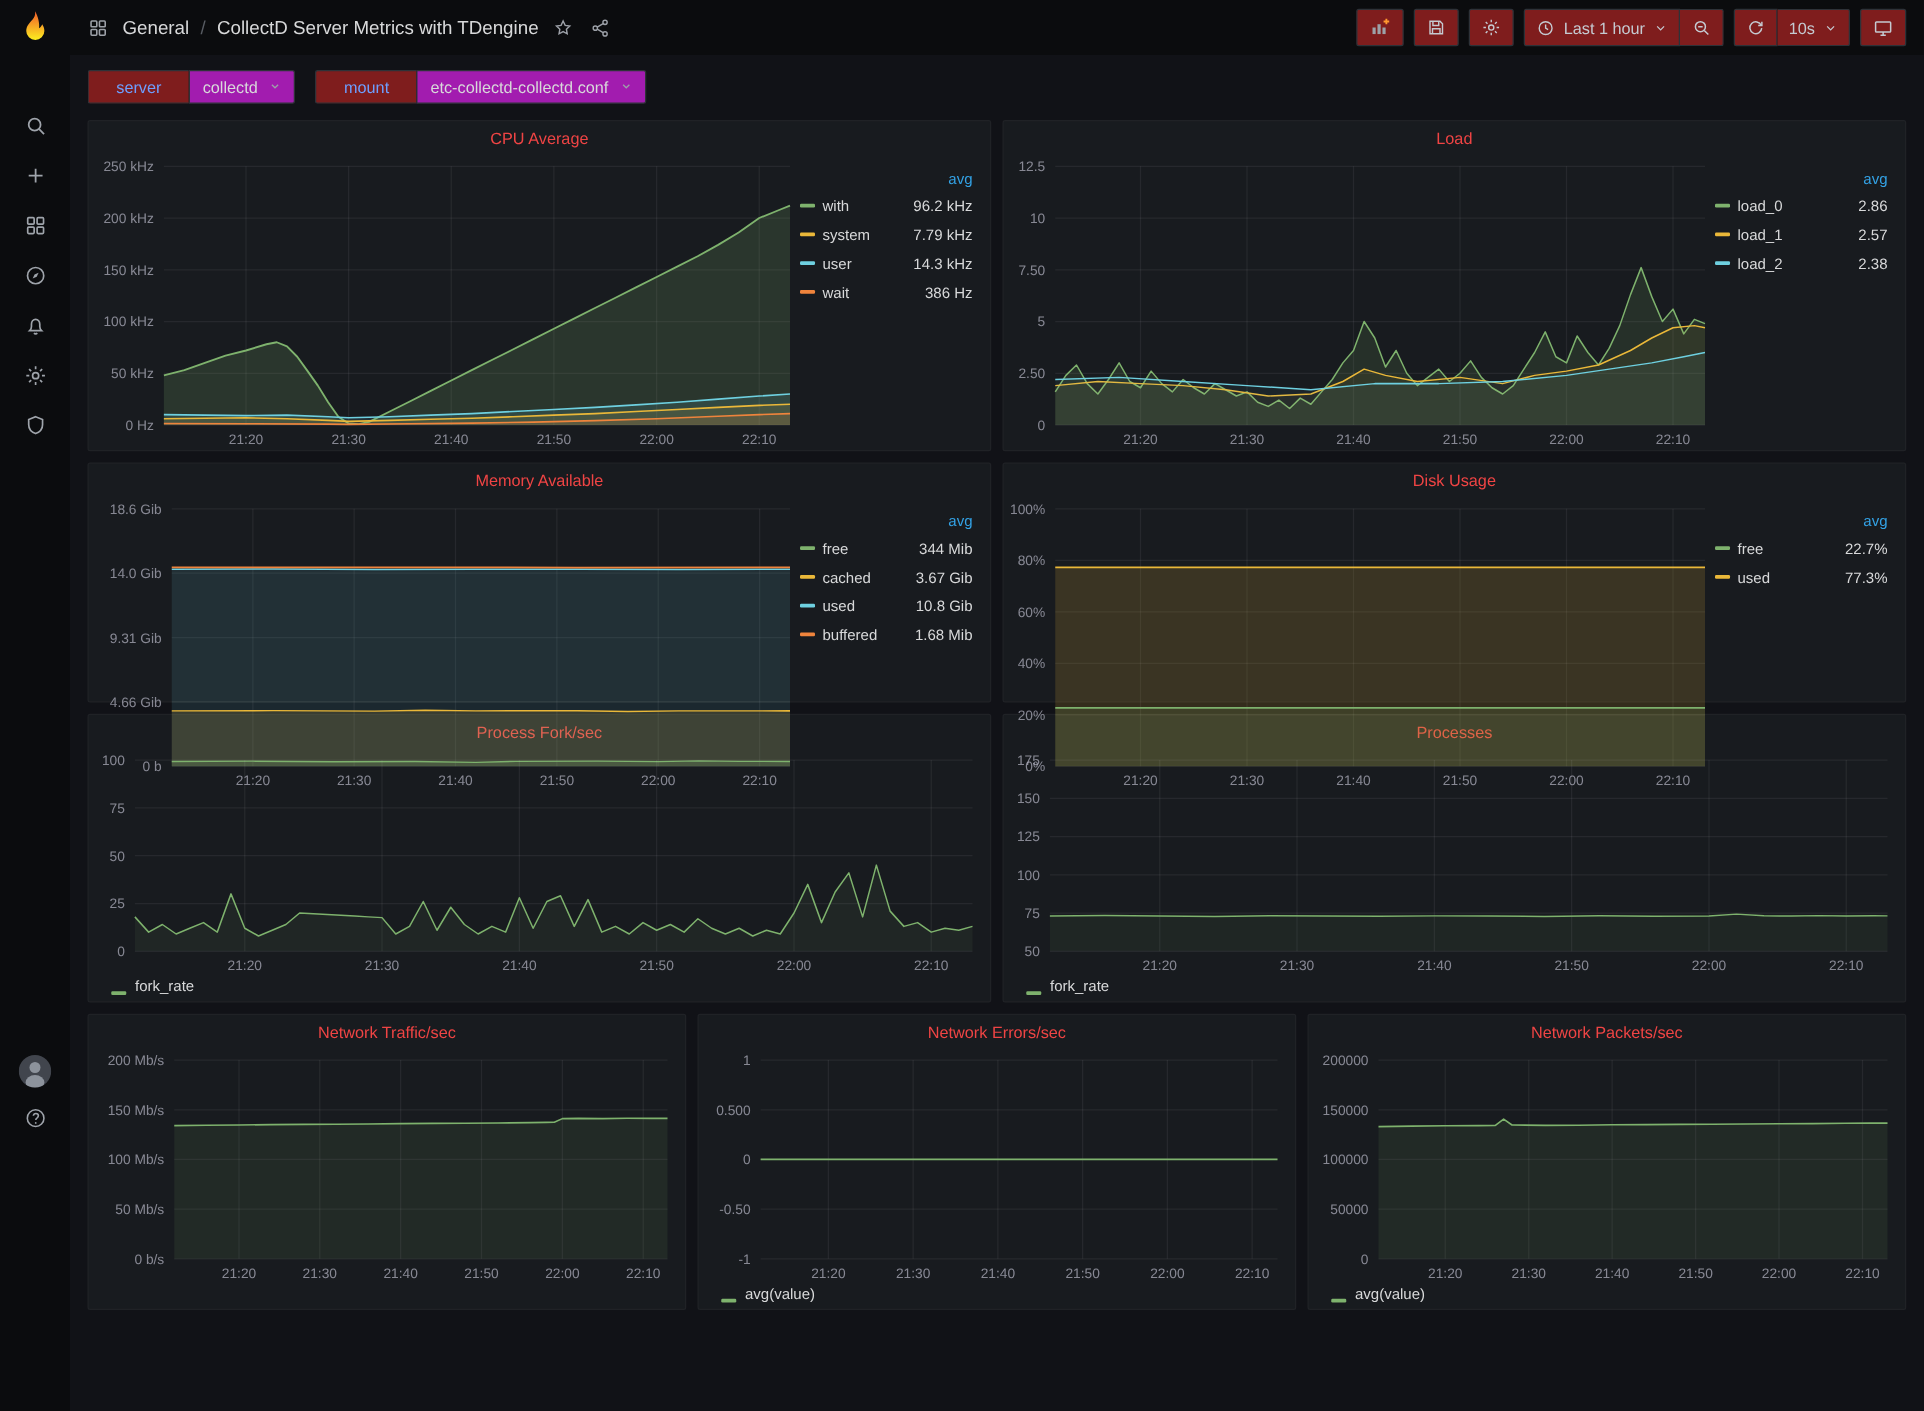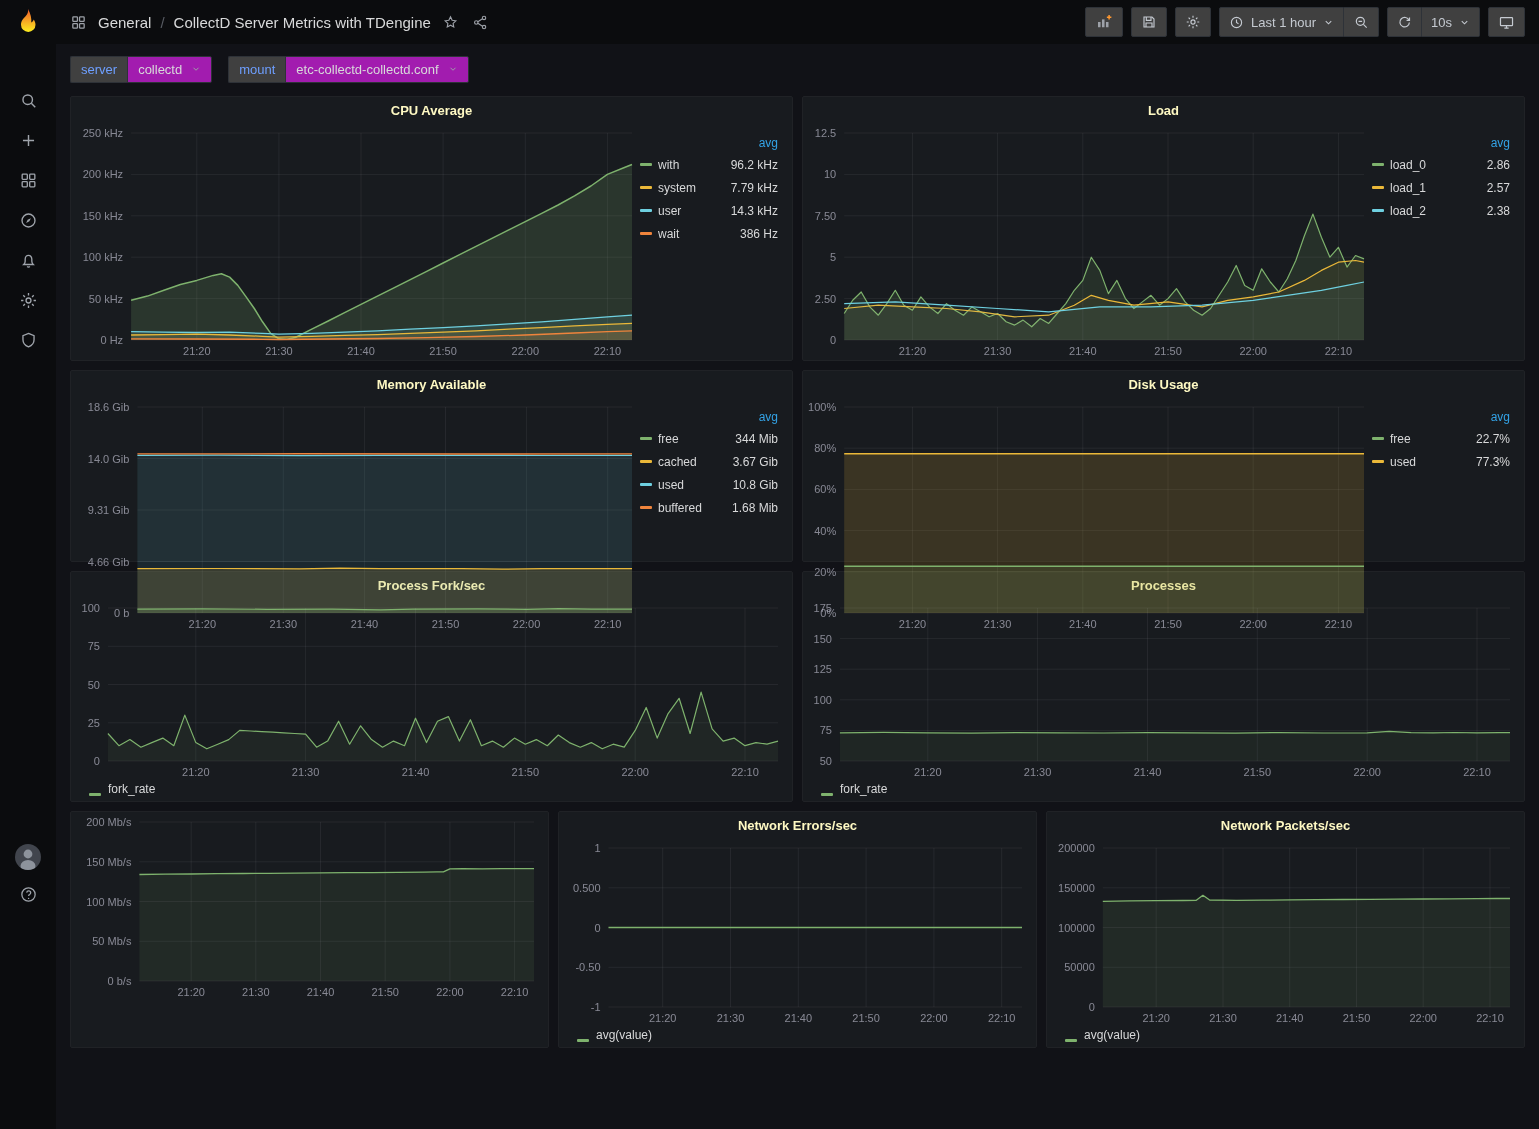--- a/index.html
+++ b/index.html
@@ -12,38 +12,38 @@
 .side-icons{margin-top:54px;display:flex;flex-direction:column;gap:21px;align-items:center}
 .side-icons a,.side-bottom a{display:flex;cursor:pointer;color:#9fa4ab}
 .side-bottom{margin-top:auto;display:flex;flex-direction:column;gap:15px;align-items:center;padding-bottom:225px}
 
 .main{flex:1;display:flex;flex-direction:column;min-width:0}
 .topnav{height:44px;background:#0b0c0e;display:flex;justify-content:space-between;padding:0 14px 0 12px}
 .nav-left{display:flex;align-items:center;gap:9px;font-size:15px;color:#d8d9da}
 .nav-left .sep{color:#585c63}
 .icon-btn{background:none;border:none;cursor:pointer;display:flex;align-items:center;padding:2px;color:#9da1a8}
 .nav-right{display:flex;align-items:center;gap:8px}
-.nav-btn{height:30px;min-width:32px;display:flex;align-items:center;justify-content:center;gap:7px;background:#404040;border:1px solid #2e3238;border-radius:2px;color:#c5cad1;font-size:13px;padding:0 9px;cursor:pointer;white-space:nowrap}
+.nav-btn{height:30px;min-width:32px;display:flex;align-items:center;justify-content:center;gap:7px;background:#7f1d1d;border:1px solid #2e3238;border-radius:2px;color:#c5cad1;font-size:13px;padding:0 9px;cursor:pointer;white-space:nowrap}
 .nav-group{display:flex}
 .nav-group .nav-btn{border-radius:0}
 .nav-group .nav-btn:first-child{border-radius:2px 0 0 2px}
 .nav-group .nav-btn:last-child{border-radius:0 2px 2px 0}
 .nav-group .nav-btn + .nav-btn{border-left:0}
 
 .subnav{height:44px;display:flex;align-items:center;gap:16px;padding:6px 14px 0}
 .var{display:flex;align-items:stretch}
-.var-label{background:#404040;border:1px solid #2e3238;border-right:0;padding:5px 10px;font-size:13px;color:#6e9fff;border-radius:2px 0 0 2px;display:flex;align-items:center}
+.var-label{background:#7f1d1d;border:1px solid #2e3238;border-right:0;padding:5px 22px;font-size:13px;color:#6e9fff;border-radius:2px 0 0 2px;display:flex;align-items:center}
 .var-value{background:#a21caf;border:1px solid #2e3238;padding:5px 10px;font-size:13px;color:#d8d9da;display:flex;gap:9px;align-items:center;border-radius:0 2px 2px 0;cursor:pointer}
 
 .dash{flex:1;padding:8px 14px 10px;display:flex;flex-direction:column;gap:9px}
 .row{display:flex;gap:9px}
 .row1{height:265px}.row2{height:192px}.row3{height:231px}.row4{height:237px}
 .panel{flex:1;background:#181b1f;border:1px solid #202226;border-radius:2px;display:flex;flex-direction:column;min-width:0}
 .panel-header{height:26px;display:flex;align-items:center;justify-content:center;cursor:move;flex-shrink:0}
-.panel-title{font-size:13px;font-weight:700;color:#fef9c3}
+.panel-title{font-size:13px;font-weight:400;color:#ef4444}
 .panel-body{flex:1;min-height:0;display:flex;padding:0 4px 2px 2px}
 .panel-body.side .chart{flex:1;min-width:0;height:100%}
 .panel-body.stack{flex-direction:column;padding:0 6px 2px 4px}
 .panel-body.stack .chart{flex:1;min-height:0;width:100%}
 .chart{position:relative}
 .chart svg text{fill:rgba(204,204,220,0.62);font-family:"Liberation Sans",sans-serif;font-size:11px}
 
 .legend-right{width:148px;padding:13px 8px 0 0;font-size:12px;overflow:hidden}
 .legend-header{text-align:right;color:#33a2e5;margin-bottom:3px;padding-right:2px}
 .legend-row{display:grid;grid-template-columns:18px 1fr auto;align-items:center;height:23px;cursor:pointer}
@@ -571,20 +571,23 @@
                   <span class="dash-sw" style="background:#7EB26D"></span>
                   <span class="lname">fork_rate</span>
                 </span>
               </div>
           </div>
         </section>
       </div>
 
       <div class="row row4">
         <section class="panel">
+          <header class="panel-header">
+              <span class="panel-title">Network Traffic/sec</span>
+            </header>
           <div class="panel-body stack">
             <div class="chart"><svg width="467" height="187">
                   <line x1="64.4" x2="459" y1="169.0" y2="169.0" stroke="rgba(204,204,220,0.08)"></line>
                   <text x="56.400000000000006" y="173" text-anchor="end">0 b/s</text>
                   <line x1="64.4" x2="459" y1="129.3" y2="129.3" stroke="rgba(204,204,220,0.08)"></line>
                   <text x="56.400000000000006" y="133.3" text-anchor="end">50 Mb/s</text>
                   <line x1="64.4" x2="459" y1="89.5" y2="89.5" stroke="rgba(204,204,220,0.08)"></line>
                   <text x="56.400000000000006" y="93.5" text-anchor="end">100 Mb/s</text>
                   <line x1="64.4" x2="459" y1="49.8" y2="49.8" stroke="rgba(204,204,220,0.08)"></line>
                   <text x="56.400000000000006" y="53.8" text-anchor="end">150 Mb/s</text>

